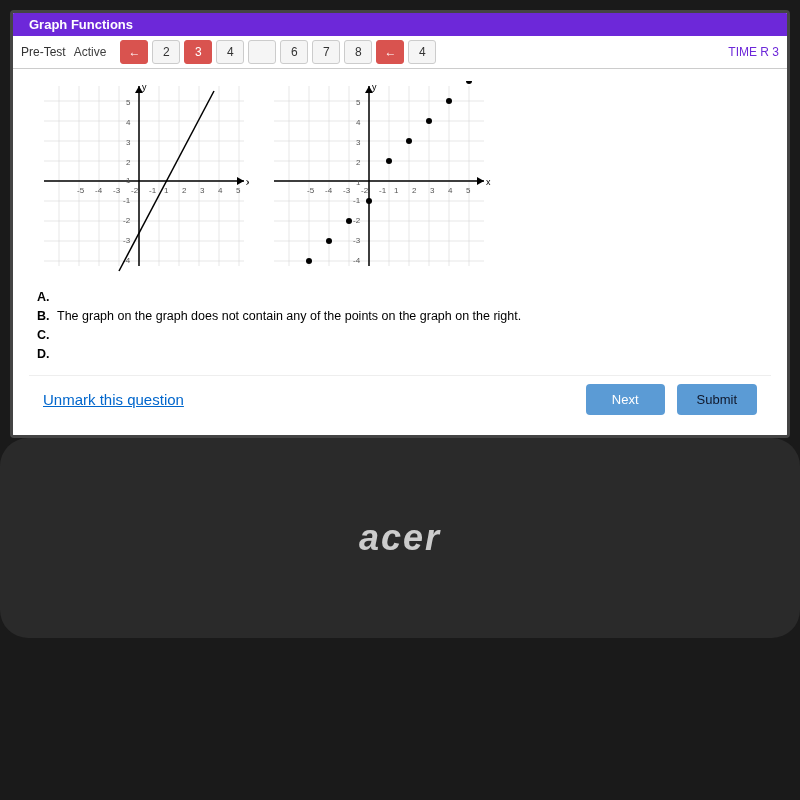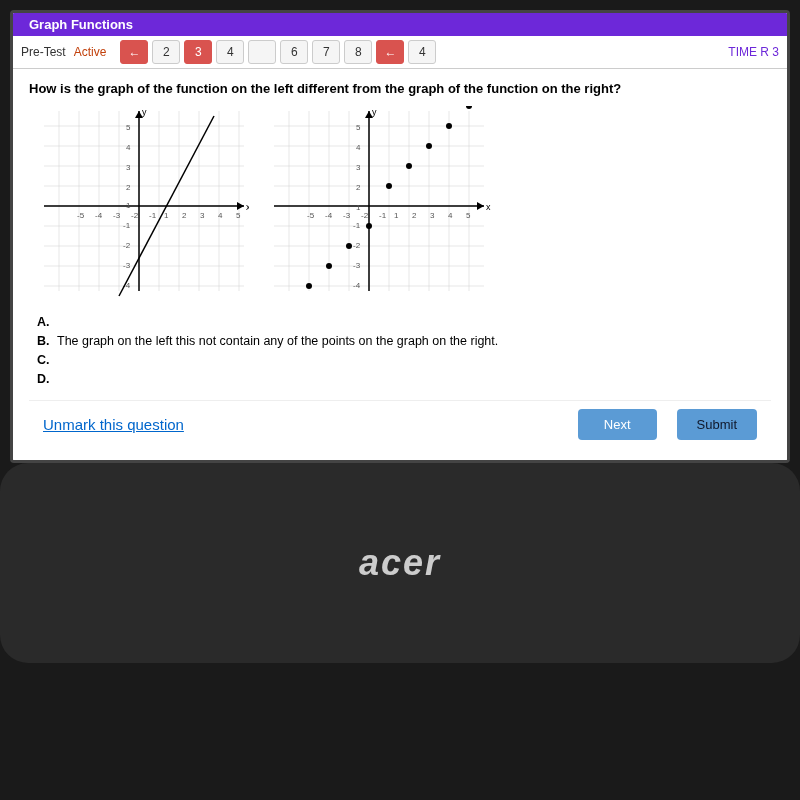--- a/index.html
+++ b/index.html
@@ -45,21 +45,21 @@
     }
 
     .nav-label {
       font-size: 12px;
       color: #333;
       margin-right: 4px;
     }
 
     .nav-active {
       font-size: 12px;
-      color: #c2410c;
+      color: #404040;
       margin-right: 10px;
     }
 
     .nav-btn {
       width: 28px;
       height: 24px;
       border: 1px solid #ccc;
       background: #f5f5f5;
       border-radius: 3px;
       display: flex;
@@ -150,21 +150,21 @@
 
     .unmark-link {
       color: #0066cc;
       font-size: 15px;
       text-decoration: underline;
       cursor: pointer;
     }
 
     .btn-group {
       display: flex;
-      gap: 20px;
+      gap: 12px;
     }
 
     .btn-next {
       background: #5b9bd5;
       color: #fff;
       border: none;
       padding: 8px 26px;
       font-size: 13px;
       border-radius: 4px;
       cursor: pointer;
@@ -225,21 +225,20 @@
     <div class="nav-btn arrow">←</div>
     <div class="nav-btn">4</div>
 
     <div class="time-display">
       <span>TIME R</span>&nbsp;<span>3</span>
     </div>
   </div>
 
   <div class="main-content">
 
-    <div class="question-text">How is the graph of the function on the left different from the graph of the function on the right?</div>
 
     <div class="graphs-container">
 
       <div class="graph-wrapper">
         <svg width="210" height="195" class="graph-canvas">
 
           <line x1="20" y1="5" x2="20" y2="185" stroke="#ccc" stroke-width="0.5"></line>
           <line x1="40" y1="5" x2="40" y2="185" stroke="#ccc" stroke-width="0.5"></line>
           <line x1="60" y1="5" x2="60" y2="185" stroke="#ccc" stroke-width="0.5"></line>
           <line x1="80" y1="5" x2="80" y2="185" stroke="#ccc" stroke-width="0.5"></line>
@@ -369,21 +368,21 @@
       </div>
 
     </div>
 
     <div class="answer-choices">
       <div class="answer-choice">
         <span class="choice-letter">A.</span>
       </div>
       <div class="answer-choice">
         <span class="choice-letter">B.</span>
-        <span>The graph on the left this not contain any of the points on the graph on the right.</span>
+        <span>The graph on the graph does not contain any of the points on the graph on the right.</span>
       </div>
       <div class="answer-choice">
         <span class="choice-letter">C.</span>
       </div>
       <div class="answer-choice">
         <span class="choice-letter">D.</span>
       </div>
     </div>
 
     <div class="bottom-bar">

